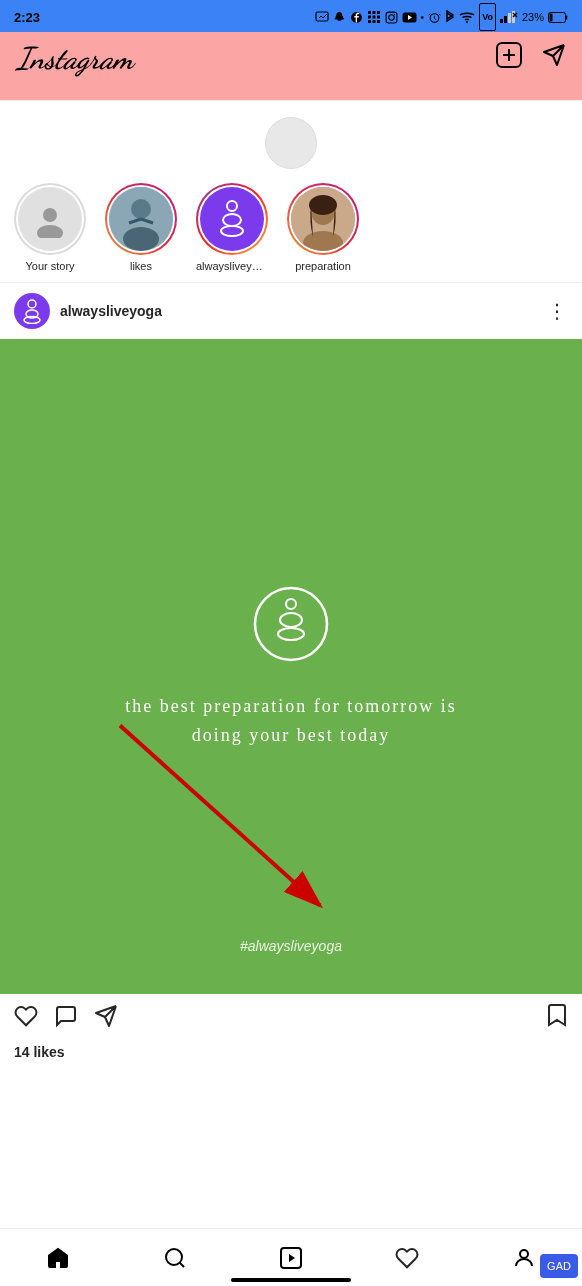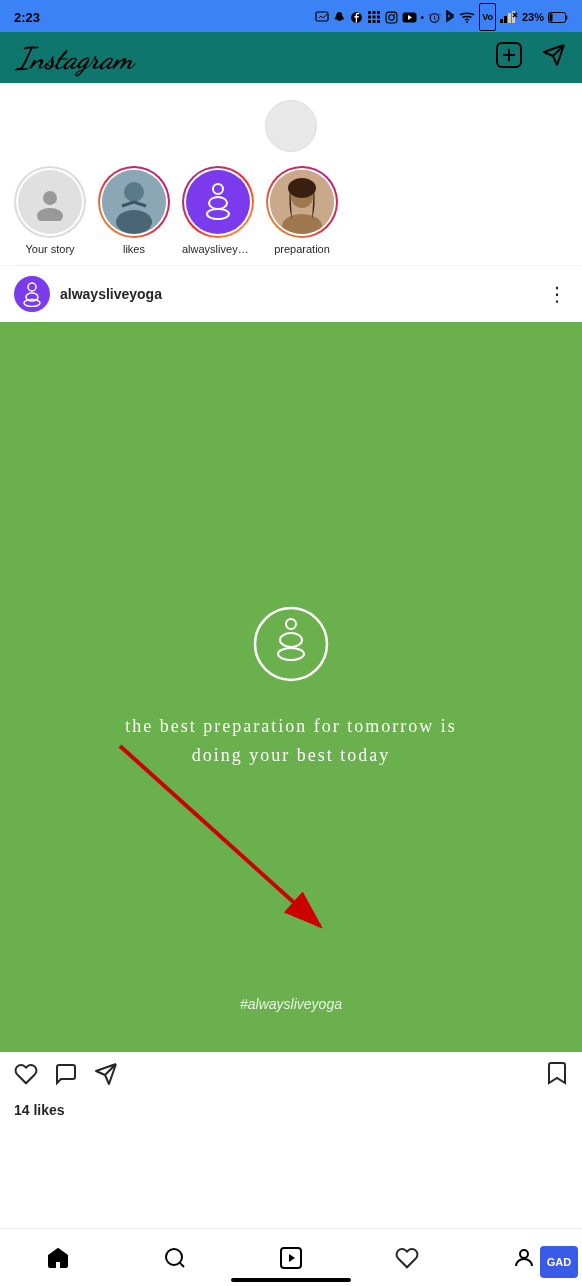--- a/index.html
+++ b/index.html
@@ -34,22 +34,22 @@
     }
     .status-icons svg {
       fill: #000;
     }
 
     
     .header {
       display: flex;
       justify-content: space-between;
       align-items: center;
-      padding: 8px 16px 7px;
-      background: #0f766e;
+      padding: 8px 16px 24px;
+      background: #fca5a5;
       border-bottom: 1px solid #efefef;
     }
     .header-logo {
       font-family: 'Dancing Script', Georgia, cursive;
       font-size: 30px;
       font-weight: 700;
       color: #000;
       font-style: italic;
     }
     .header-actions {
@@ -64,21 +64,21 @@
     }
 
     
     .stories-section {
       padding: 10px 0;
       background: #fff;
       border-bottom: 1px solid #efefef;
     }
     .stories-scroll {
       display: flex;
-      gap: 12px;
+      gap: 19px;
       padding: 0 14px;
       overflow-x: auto;
       scrollbar-width: none;
       align-items: center;
     }
     .stories-scroll::-webkit-scrollbar { display: none; }
 
     
     .stories-placeholder {
       display: flex;
@@ -190,21 +190,21 @@
     .post-menu {
       font-size: 20px;
       color: #262626;
       cursor: pointer;
       letter-spacing: 1px;
     }
 
     
     .post-image {
       width: 582px;
-      height: 730px;
+      height: 655px;
       background: #6ab04c;
       display: flex;
       flex-direction: column;
       align-items: center;
       justify-content: center;
       position: relative;
       overflow: hidden;
     }
     .post-yoga-icon {
       margin-bottom: 24px;
@@ -301,25 +301,25 @@
       cursor: pointer;
       padding: 8px 16px;
     }
 
     
     .gad-badge {
       position: fixed;
       bottom: 8px;
       right: 4px;
       width: 38px;
-      height: 32px;
+      height: 24px;
       background: #3a5ae8;
       color: #fff;
       font-size: 11px;
-      font-weight: 700;
+      font-weight: 400;
       display: flex;
       align-items: center;
       justify-content: center;
       border-radius: 4px;
       z-index: 200;
     }
 
     
     .home-indicator {
       position: fixed;
@@ -406,21 +406,21 @@
 
     <svg width="18" height="12" viewBox="0 0 18 12">
       <rect x="0" y="8" width="3" height="4" fill="#000"></rect>
       <rect x="4" y="5" width="3" height="7" fill="#000"></rect>
       <rect x="8" y="2" width="3" height="10" fill="#ccc"></rect>
       <rect x="12" y="0" width="3" height="12" fill="#ccc"></rect>
       <line x1="13" y1="2" x2="17" y2="6" stroke="#000" stroke-width="1.5"></line>
       <line x1="17" y1="2" x2="13" y2="6" stroke="#000" stroke-width="1.5"></line>
     </svg>
 
-    <span style="font-size:11px;font-weight:700">23%</span>
+    <span style="font-size:11px;font-weight:400">23%</span>
     <svg width="20" height="11" viewBox="0 0 20 11">
         <rect x="0.5" y="0.5" width="17" height="10" rx="2" fill="none" stroke="#000" stroke-width="1"></rect>
         <rect x="1.5" y="1.5" width="3" height="8" rx="1" fill="#000"></rect>
         <path d="M18.5 3.5v4" stroke="#000" stroke-width="1.5"></path>
       </svg>
   </div>
 </div>
 
 <div class="header">
   <div class="header-logo">Instagram</div>

